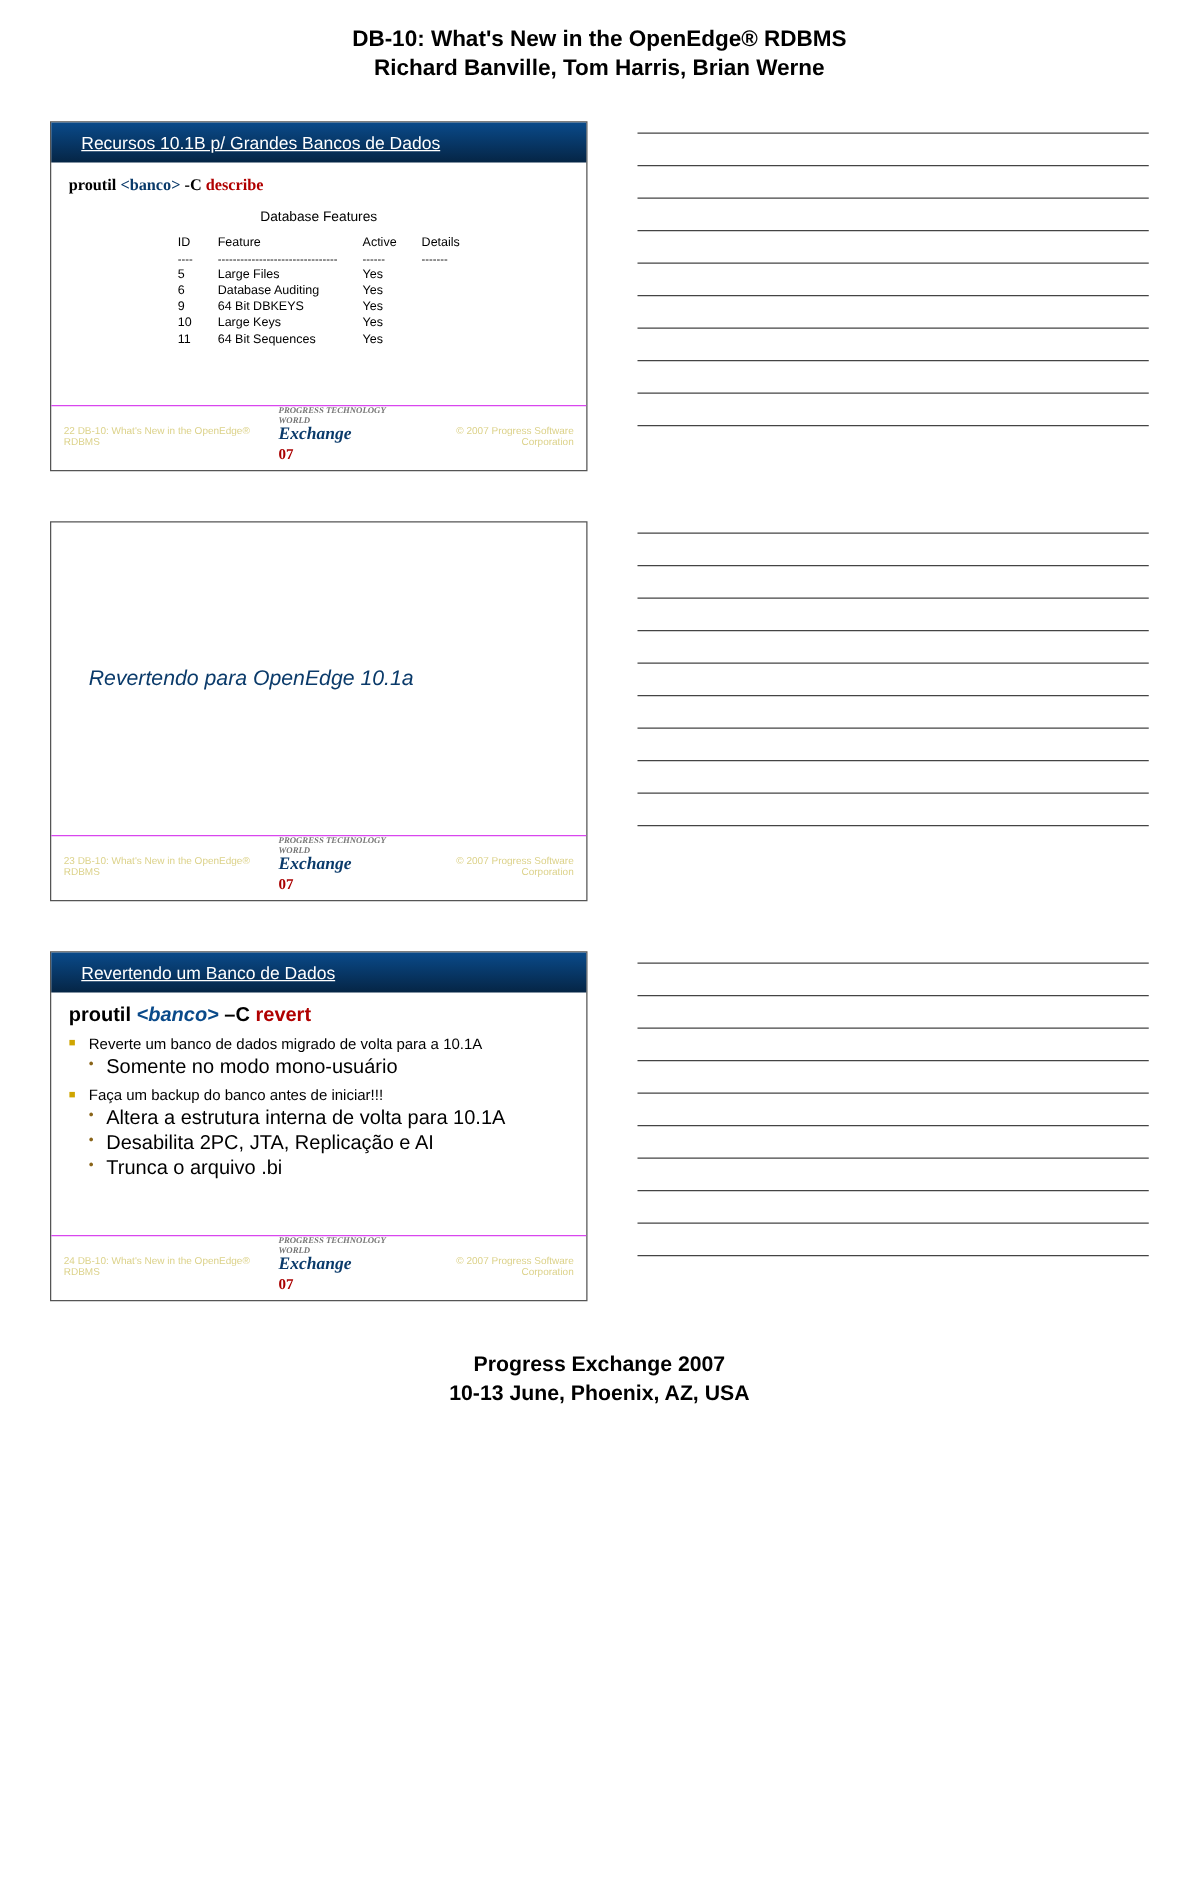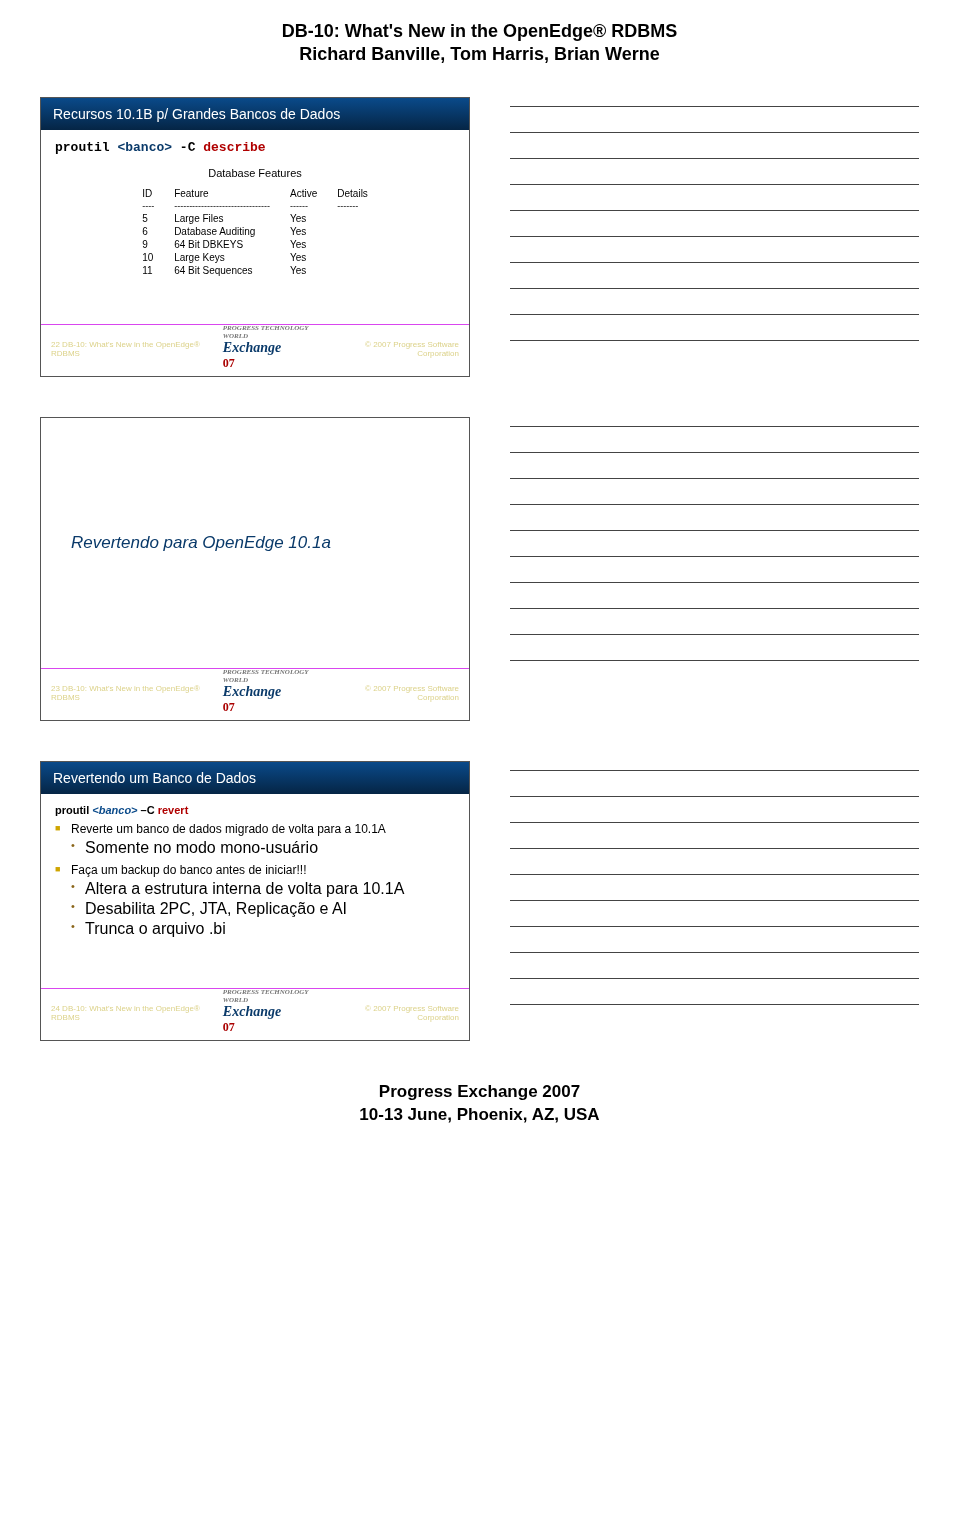--- a/index.html
+++ b/index.html
@@ -41,21 +41,22 @@
     min-height: 280px;
     box-sizing: border-box;
     padding: 0;
     display: flex;
     flex-direction: column;
   }
   .slide-title-bar {
     background: linear-gradient(#0a4a8a, #052545);
     color: #fff;
     font-size: 14px;
-    padding: 8px 12px;
+    padding: 8px 24px;
+    text-decoration: underline;
   }
   .slide-body {
     flex: 1;
     padding: 10px 14px 10px 14px;
     font-size: 11px;
   }
   .slide-footer {
     display: flex;
     justify-content: space-between;
     align-items: center;
@@ -91,21 +92,21 @@
     display: flex;
     flex-direction: column;
     gap: 24px;
     padding-top: 8px;
   }
   .notes-line {
     border-bottom: 1px solid #444;
     height: 1px;
   }
   .cmd-line {
-    font-family: Liberation Mono, monospace;
+    font-family: Liberation Serif, serif;
     font-weight: bold;
     font-size: 13px;
   }
   .cmd-red { color: #b00000; }
   .cmd-blue { color: #0a3a6a; }
   .cmd-black { color: #000; }
   .desc-title {
     text-align: center;
     font-size: 11px;
     margin-top: 12px;
@@ -130,21 +131,21 @@
     min-height: 230px;
     padding-left: 30px;
   }
   .centered-title {
     font-style: italic;
     color: #0a3a6a;
     font-size: 17px;
   }
   .cmd-revert {
     font-weight: bold;
-    font-size: 11px;
+    font-size: 16px;
   }
   .cmd-revert .black { color: #000; }
   .cmd-revert .blue  { color: #0a4a8a; font-style: italic; }
   .cmd-revert .red   { color: #b00000; }
   ul.bullets {
     list-style: none;
     padding-left: 0;
     margin: 6px 0;
   }
   ul.bullets > li {

